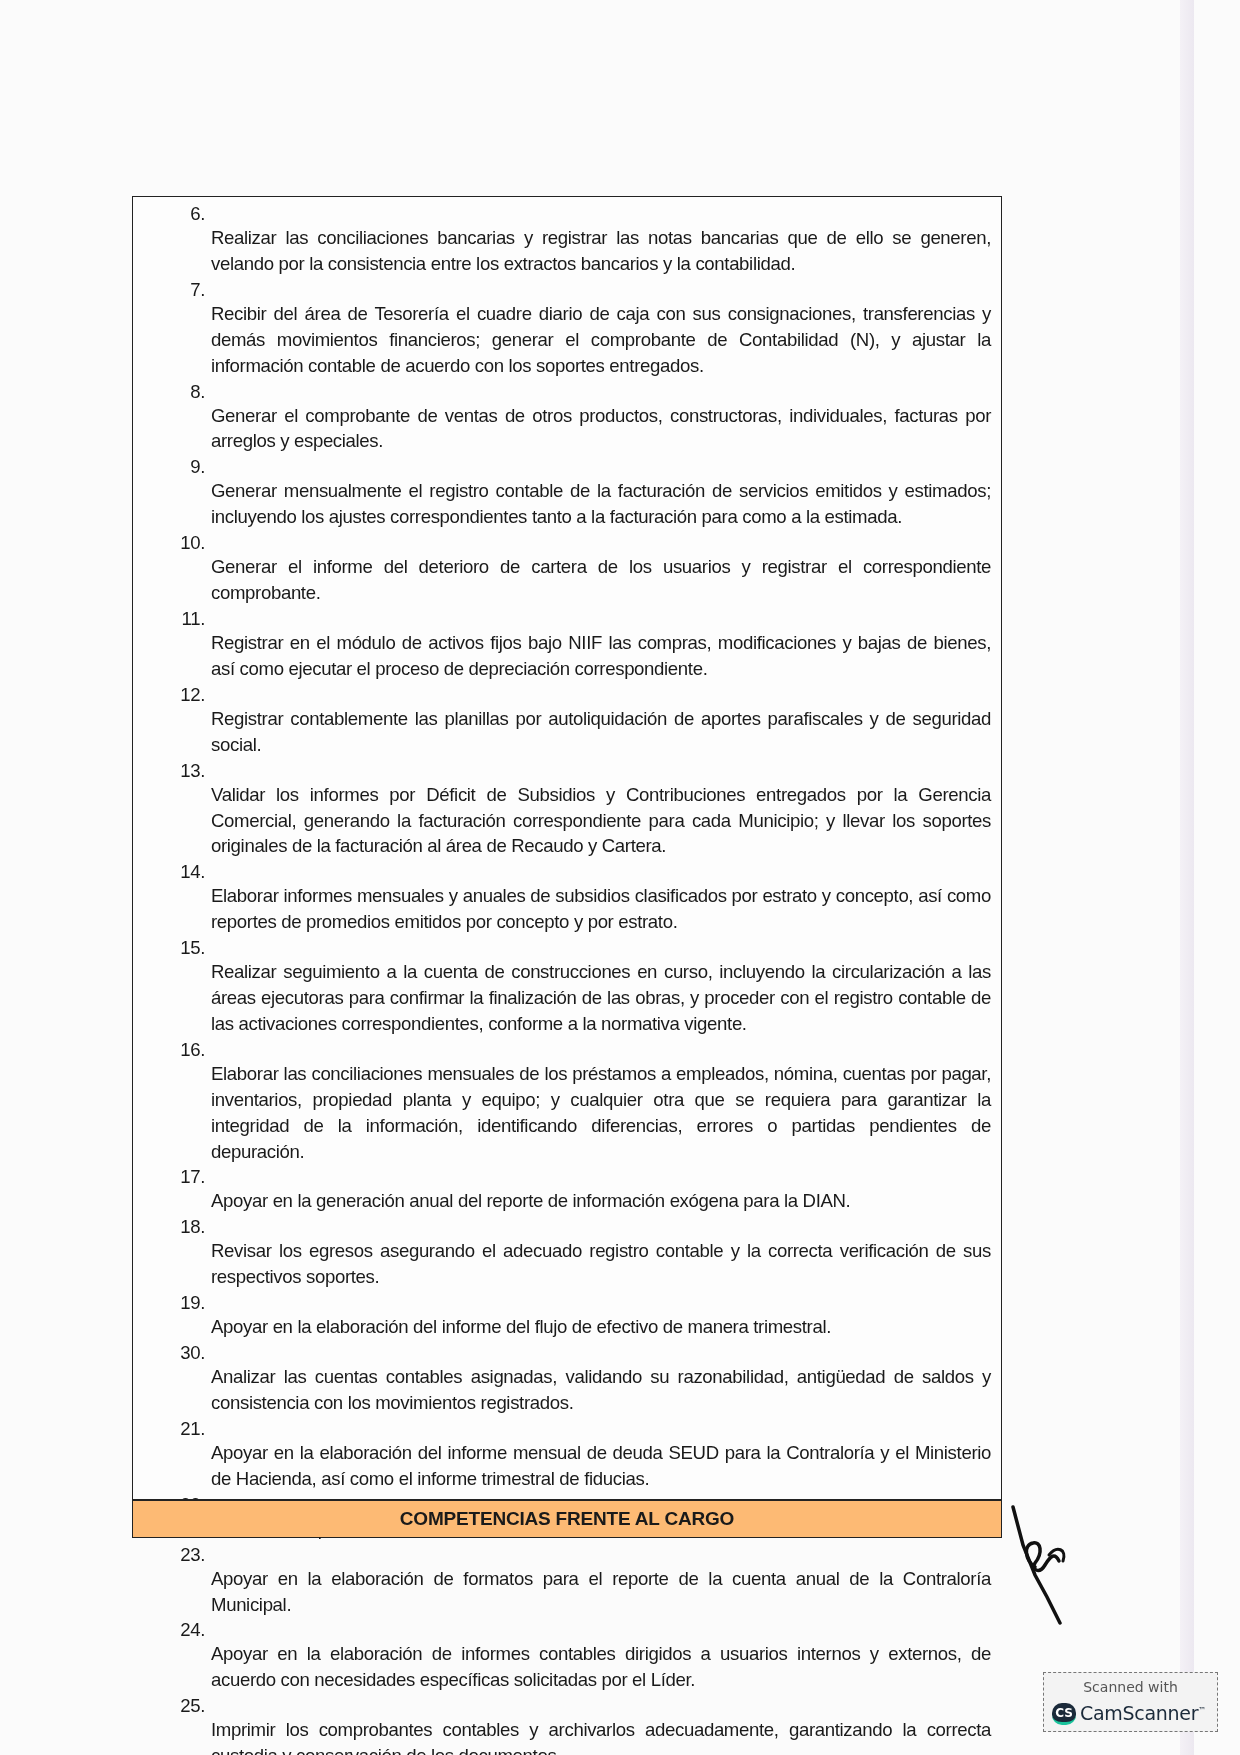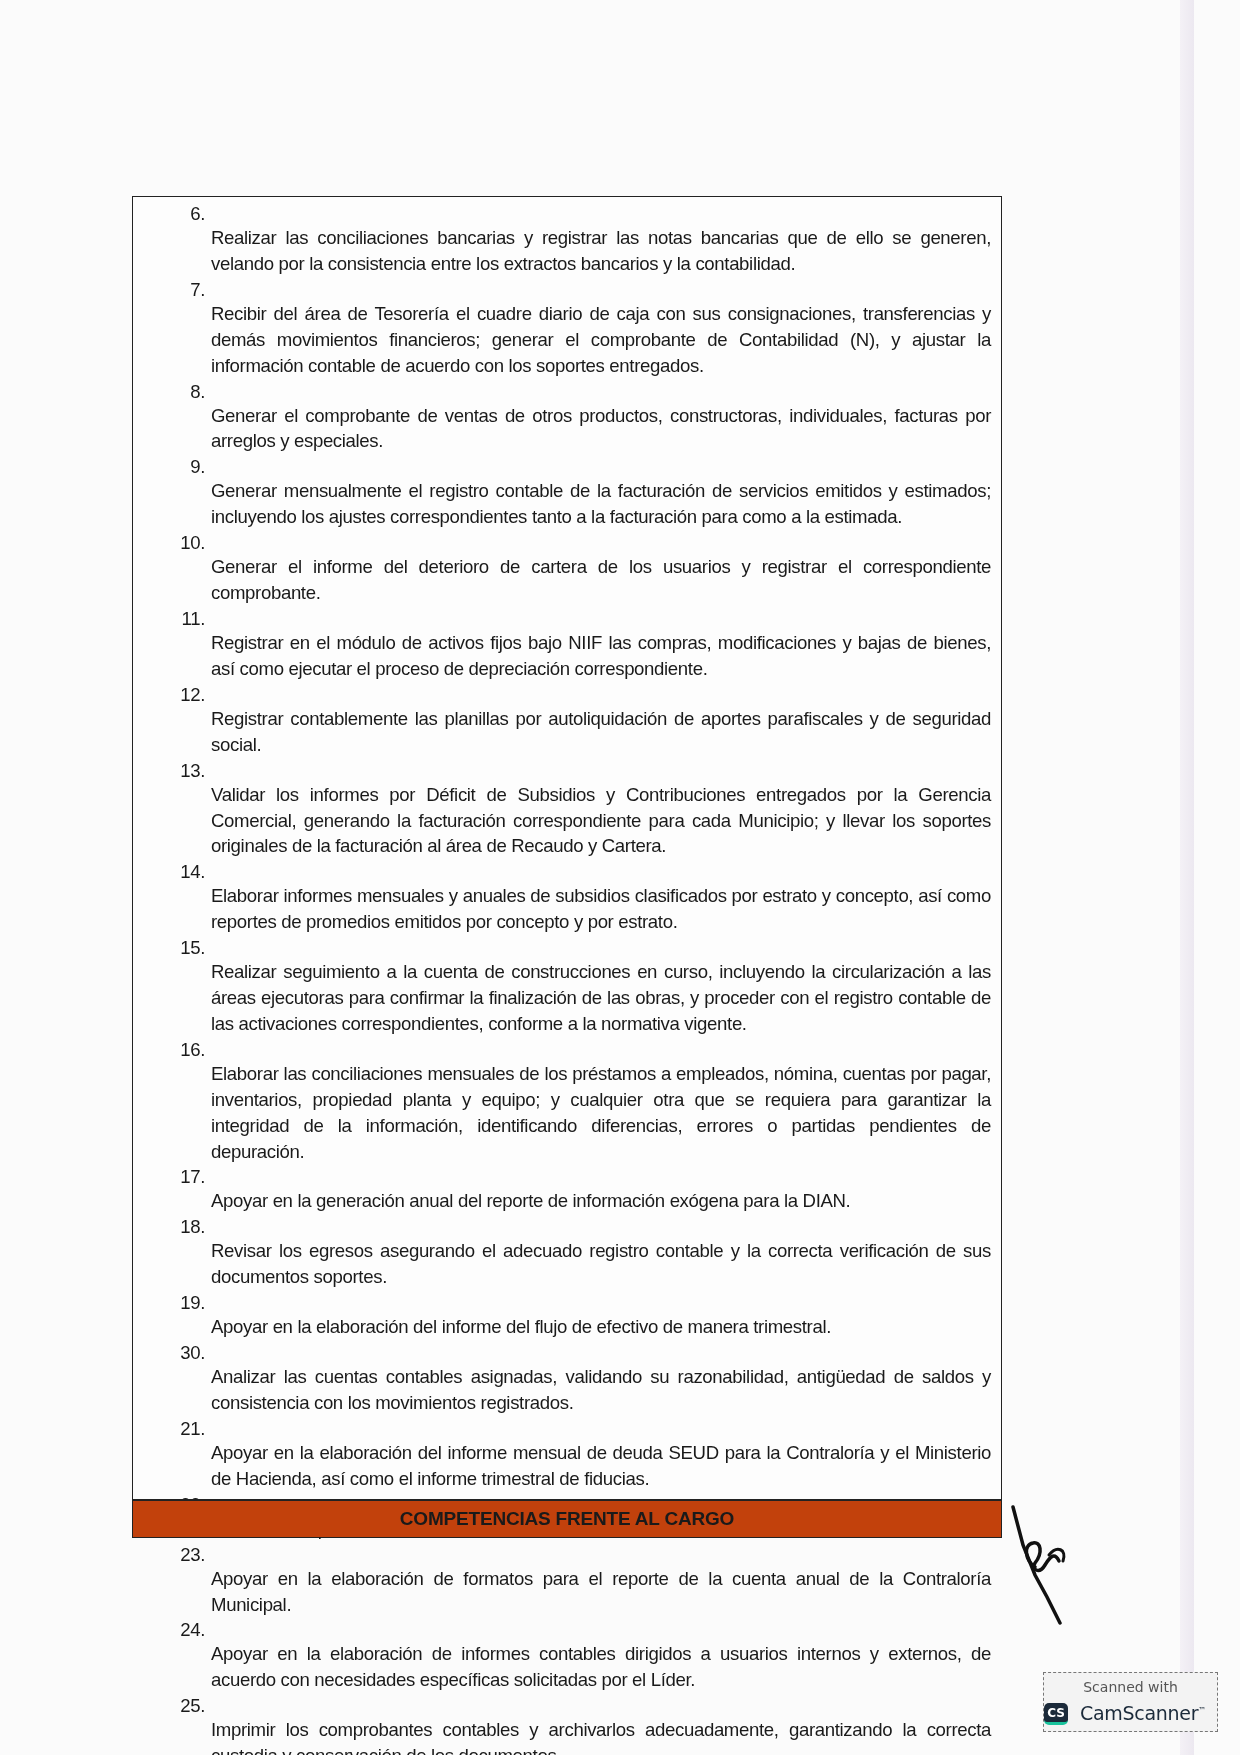--- a/index.html
+++ b/index.html
@@ -20,34 +20,34 @@
   .items {
     position: absolute; left: 36px; right: 10px; top: 4px;
     font-size: 18.6px; line-height: 25.9px; letter-spacing: -0.35px;
   }
   .item { display: flex; }
   .item .num { width: 42px; flex: 0 0 42px; text-align: right; padding-right: 6px; box-sizing: border-box; }
   .item .txt { flex: 1; text-align: justify; margin-top: 24px; }
   .section-header {
     position: absolute; left: 0; right: 0; bottom: 0; height: 36px;
     border-top: 2px solid #222;
-    background: #c2410c;
+    background: #fdba74;
     display: flex; align-items: center; justify-content: center;
     font-weight: bold; font-size: 19px; letter-spacing: -0.2px;
   }
   .signature {
     position: absolute; left: 1005px; top: 1505px; width: 70px; height: 120px;
   }
   .cs-badge {
     position: absolute; left: 1043px; top: 1672px; width: 175px; height: 60px;
     border: 1.5px dashed #777; background: #f3f3f3; box-sizing: border-box;
   }
   .cs-scanned { position: absolute; top: 6px; left: 0; right: 0; text-align: center; font-size: 14px; color: #555; font-family: "DejaVu Sans", sans-serif; }
   .cs-logo {
-    position: absolute; left: 0; top: 30px; width: 24px; height: 22px; border-radius: 5px;
+    position: absolute; left: 8px; top: 30px; width: 24px; height: 22px; border-radius: 10px;
     background: #1b2a3a; color: #fff; font-weight: bold; font-size: 12px;
     display: flex; align-items: center; justify-content: center; font-family: "DejaVu Sans", sans-serif;
     border-bottom: 3px solid #19c39c; box-sizing: border-box;
   }
   .cs-name { position: absolute; left: 36px; top: 29px; font-size: 19px; color: #1b2a3a; font-family: "DejaVu Sans", sans-serif; letter-spacing: -0.3px; }
 </style>
 </head>
 <body>
 
 <div class="page-shadow"></div>
@@ -97,21 +97,21 @@
       <div class="item">
         <span class="num">16.</span>
         <span class="txt">Elaborar las conciliaciones mensuales de los préstamos a empleados, nómina, cuentas por pagar, inventarios, propiedad planta y equipo; y cualquier otra que se requiera para garantizar la integridad de la información, identificando diferencias, errores o partidas pendientes de depuración.</span>
       </div>
       <div class="item">
         <span class="num">17.</span>
         <span class="txt">Apoyar en la generación anual del reporte de información exógena para la DIAN.</span>
       </div>
       <div class="item">
         <span class="num">18.</span>
-        <span class="txt">Revisar los egresos asegurando el adecuado registro contable y la correcta verificación de sus documentos soportes.</span>
+        <span class="txt">Revisar los egresos asegurando el adecuado registro contable y la correcta verificación de sus respectivos soportes.</span>
       </div>
       <div class="item">
         <span class="num">19.</span>
         <span class="txt">Apoyar en la elaboración del informe del flujo de efectivo de manera trimestral.</span>
       </div>
       <div class="item">
         <span class="num">30.</span>
         <span class="txt">Analizar las cuentas contables asignadas, validando su razonabilidad, antigüedad de saldos y consistencia con los movimientos registrados.</span>
       </div>
       <div class="item">

